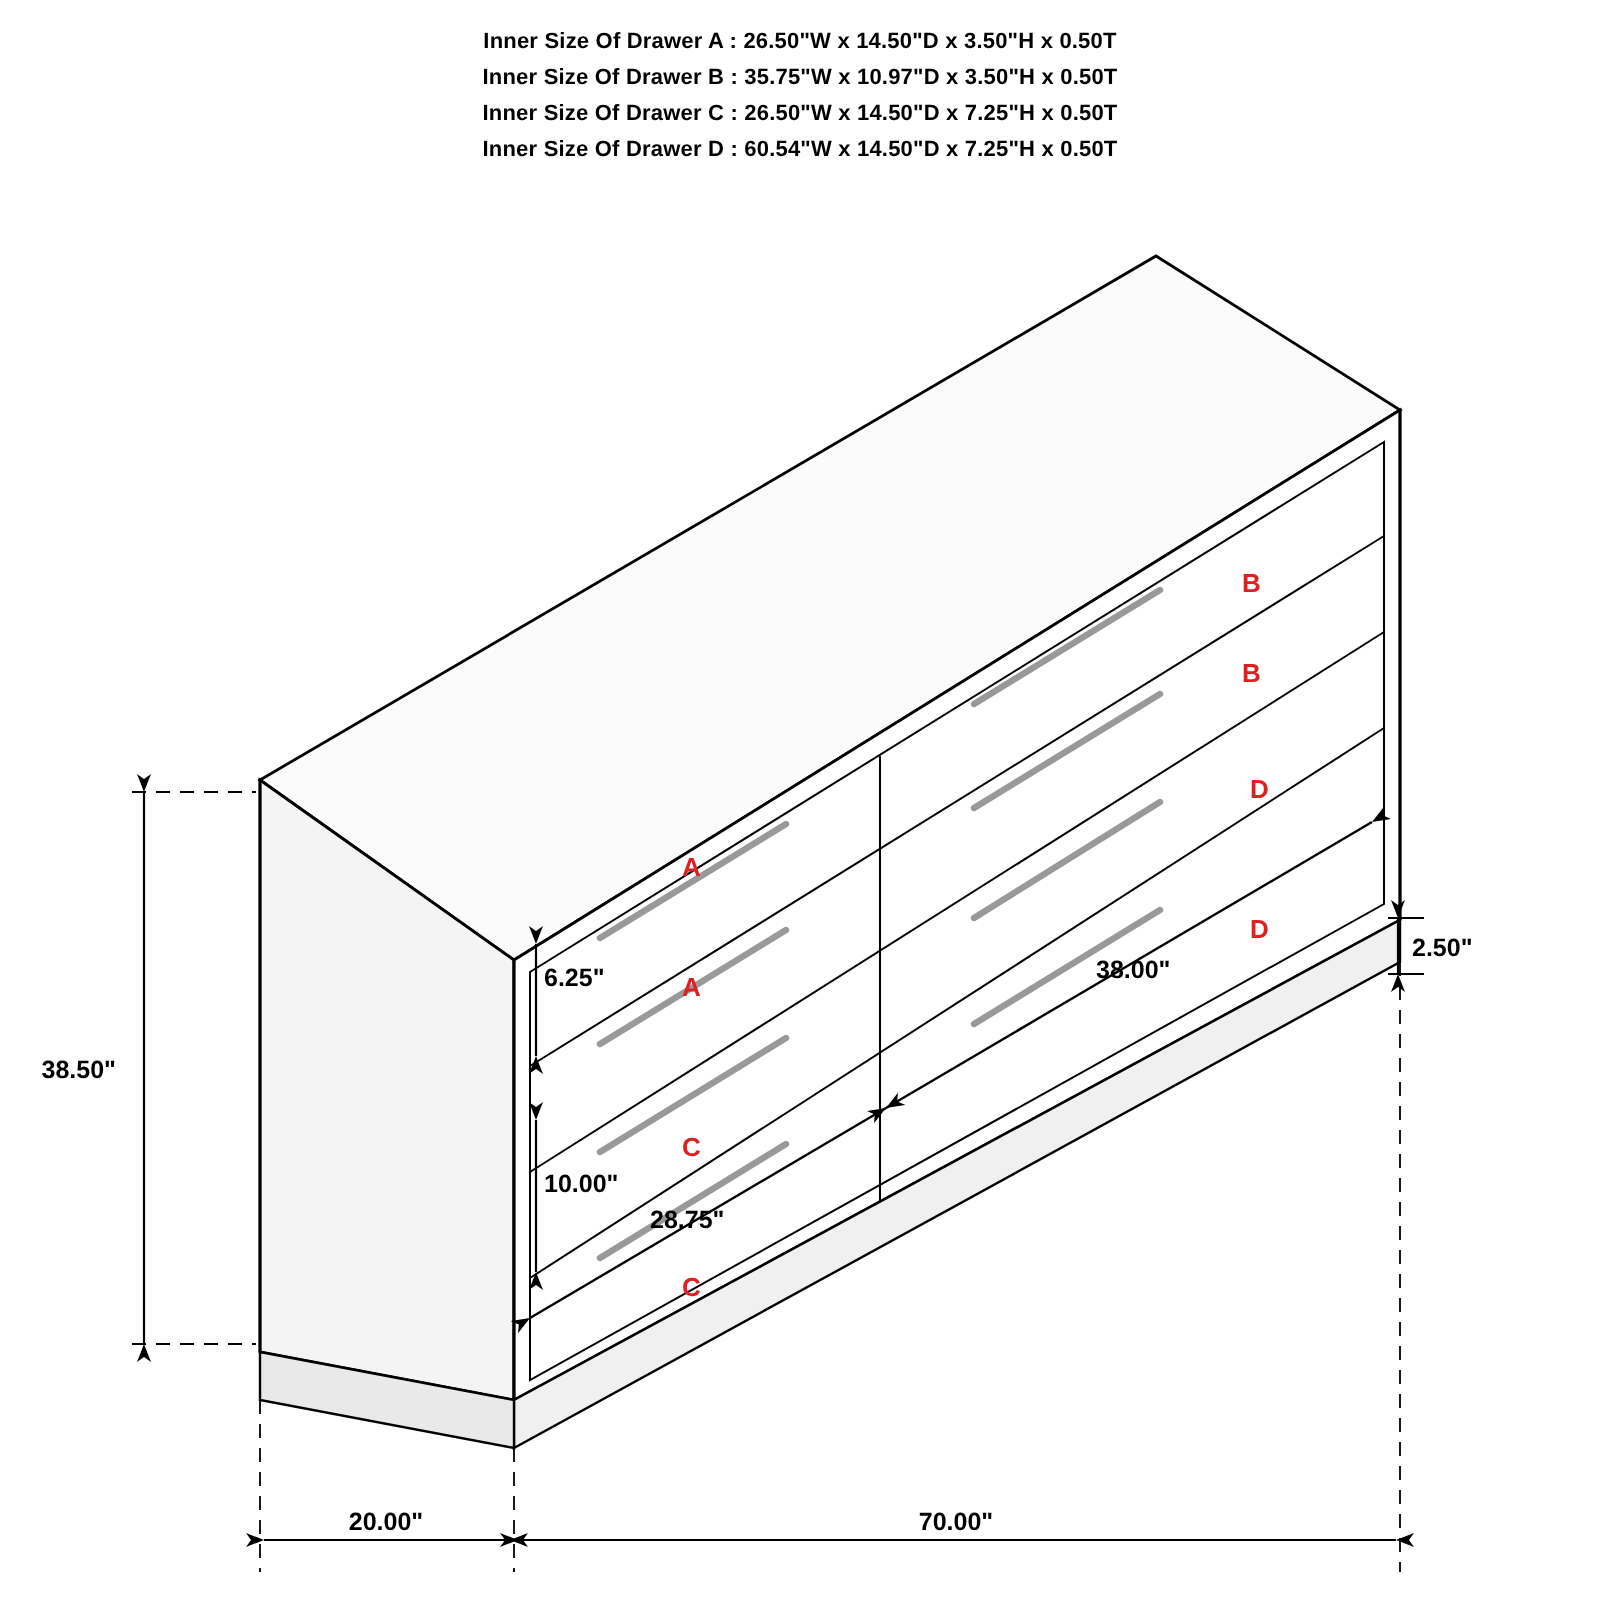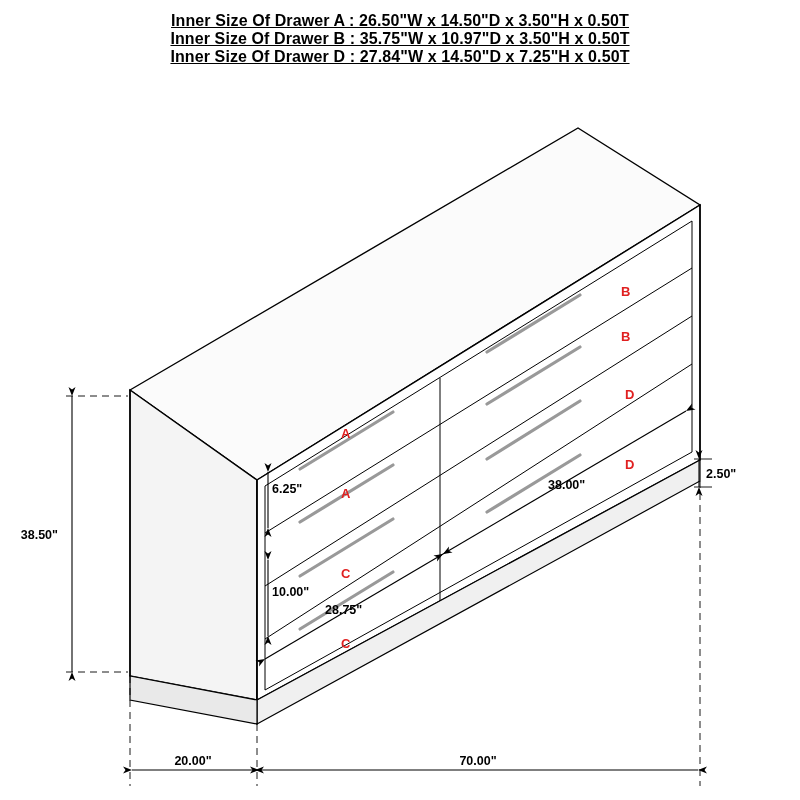--- a/index.html
+++ b/index.html
@@ -20,27 +20,26 @@
     height: 800px;
   }
   .spec-block {
     position: absolute;
     left: 0;
     top: 12px;
     width: 800px;
     text-align: center;
   }
   .spec-line {
-    font-size: 16px;
+    font-size: 11px;
     font-weight: bold;
     color: #000000;
     line-height: 18px;
     letter-spacing: 0.1px;
     white-space: nowrap;
-    text-decoration: underline;
   }
   svg.diagram {
     position: absolute;
     left: 0;
     top: 0;
     width: 800px;
     height: 800px;
   }
   .dim-label {
     font-size: 12.5px;
@@ -56,21 +55,22 @@
   }
 </style>
 </head>
 <body>
 
 <div id="root">
 
   <div class="spec-block">
     <div class="spec-line">Inner Size Of Drawer A : 26.50"W x 14.50"D x 3.50"H x 0.50T</div>
     <div class="spec-line">Inner Size Of Drawer B : 35.75"W x 10.97"D x 3.50"H x 0.50T</div>
-    <div class="spec-line">Inner Size Of Drawer D : 27.84"W x 14.50"D x 7.25"H x 0.50T</div>
+    <div class="spec-line">Inner Size Of Drawer C : 26.50"W x 14.50"D x 7.25"H x 0.50T</div>
+    <div class="spec-line">Inner Size Of Drawer D : 60.54"W x 14.50"D x 7.25"H x 0.50T</div>
   </div>
 
   <svg class="diagram" viewBox="0 0 800 800">
     <defs>
       <marker id="arrowStart" markerWidth="10" markerHeight="8" refX="9" refY="4" orient="auto" markerUnits="userSpaceOnUse">
         <path d="M9,4 L0,0.5 L2.5,4 L0,7.5 Z" fill="#000"></path>
       </marker>
       <marker id="arrowEnd" markerWidth="10" markerHeight="8" refX="1" refY="4" orient="auto" markerUnits="userSpaceOnUse">
         <path d="M1,4 L10,0.5 L7.5,4 L10,7.5 Z" fill="#000"></path>
       </marker>

